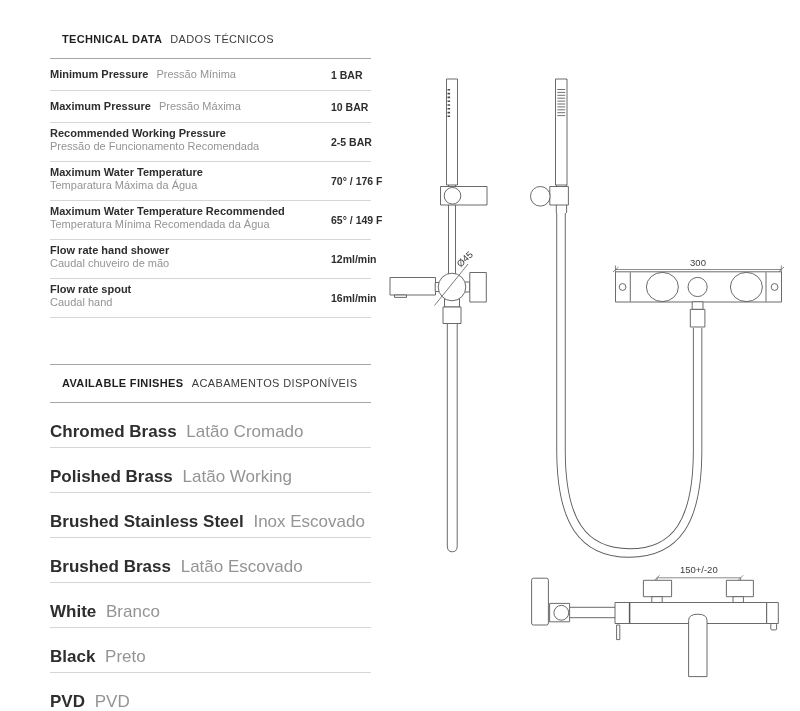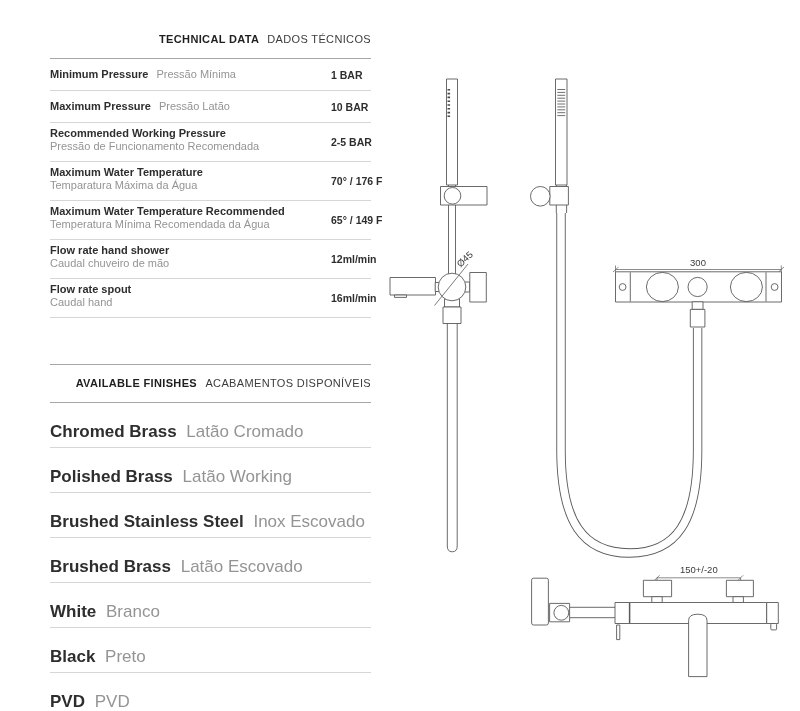--- a/index.html
+++ b/index.html
@@ -14,21 +14,20 @@
   .left-col {
     position: absolute;
     left: 50px; top: 33px;
     width: 321px;
   }
   .section-heading {
     font-size: 11px;
     letter-spacing: 0.35px;
     margin: 0 0 13px 12px;
     white-space: nowrap;
-    text-align: right;
   }
   .section-heading .h-en { font-weight: bold; color: #1f1f1f; }
   .section-heading .h-pt { font-weight: normal; color: #3c3c3c; margin-left: 5px; }
   .data-table { border-bottom: 1px solid #d6d6d6; }
   .data-table .row {
     border-top: 1px solid #d6d6d6;
     position: relative;
     padding: 9px 72px 9px 0;
     font-size: 11px;
     line-height: 13px;
@@ -87,21 +86,21 @@
   </h2>
 
   <div class="data-table">
     <div class="row inline">
       <span class="en">Minimum Pressure</span>
       <span class="pt">Pressão Mínima</span>
       <span class="value">1 BAR</span>
     </div>
     <div class="row inline">
       <span class="en">Maximum Pressure</span>
-      <span class="pt">Pressão Latão</span>
+      <span class="pt">Pressão Máxima</span>
       <span class="value">10 BAR</span>
     </div>
     <div class="row stacked">
       <span class="en">Recommended Working Pressure</span>
       <span class="pt">Pressão de Funcionamento Recomendada</span>
       <span class="value">2-5 BAR</span>
     </div>
     <div class="row stacked">
       <span class="en">Maximum Water Temperature</span>
       <span class="pt">Temparatura Máxima da Água</span>

